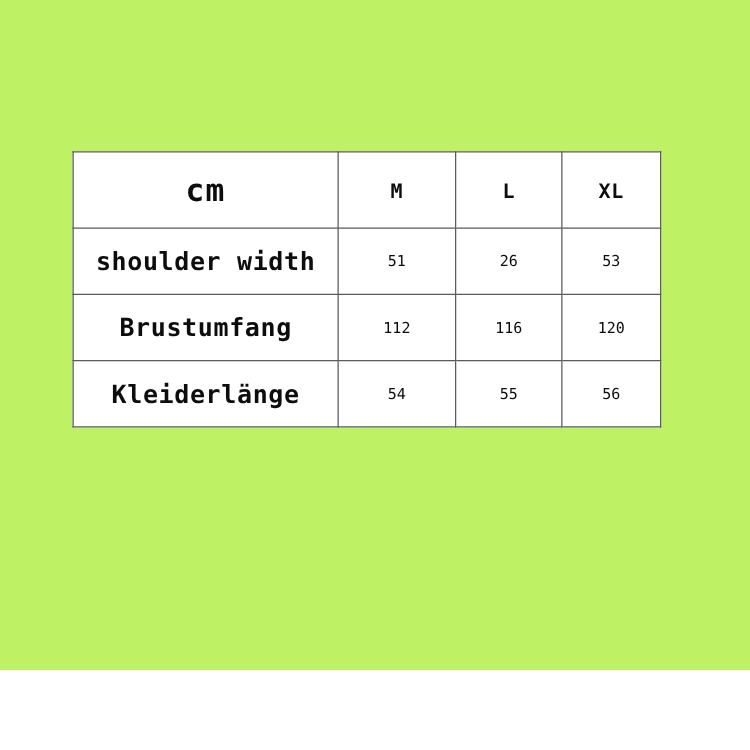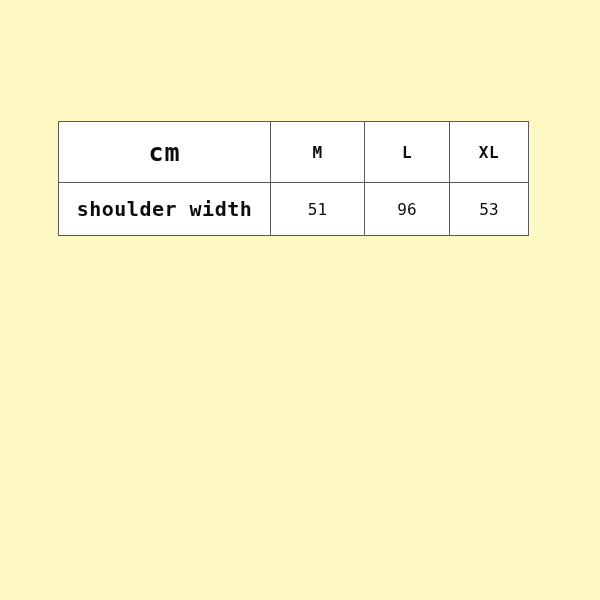--- a/index.html
+++ b/index.html
@@ -9,22 +9,22 @@
   body {
     width: 600px;
     height: 600px;
     background: #ffffff;
     font-family: "DejaVu Sans Mono", monospace;
     overflow: hidden;
   }
   #canvas {
     position: relative;
     width: 600px;
-    height: 600px;
-    background: #fef9c3;
+    height: 536px;
+    background: #bef264;
   }
   .size-table {
     position: absolute;
     left: 58px;
     top: 121px;
     width: 470px;
     border-collapse: collapse;
     table-layout: fixed;
     background: #ffffff;
   }
@@ -54,21 +54,21 @@
     font-weight: bold;
     letter-spacing: 0.5px;
   }
   .row-label {
     font-size: 20px;
     font-weight: bold;
     letter-spacing: 0.5px;
     white-space: nowrap;
   }
   .measure-value {
-    font-size: 16px;
+    font-size: 12px;
     font-weight: normal;
   }
 </style>
 </head>
 <body>
 
 <div id="canvas">
 
   <table class="size-table">
     <colgroup>
@@ -82,23 +82,35 @@
       <tr class="header-row">
         <td class="unit-cell">cm</td>
         <td class="size-head">M</td>
         <td class="size-head">L</td>
         <td class="size-head">XL</td>
       </tr>
 
       <tr class="data-row">
         <td class="row-label">shoulder width</td>
         <td class="measure-value">51</td>
-        <td class="measure-value">96</td>
+        <td class="measure-value">26</td>
         <td class="measure-value">53</td>
       </tr>
 
+      <tr class="data-row">
+        <td class="row-label">Brustumfang</td>
+        <td class="measure-value">112</td>
+        <td class="measure-value">116</td>
+        <td class="measure-value">120</td>
+      </tr>
 
 
+      <tr class="data-row">
+        <td class="row-label">Kleiderlänge</td>
+        <td class="measure-value">54</td>
+        <td class="measure-value">55</td>
+        <td class="measure-value">56</td>
+      </tr>
 
     </tbody>
   </table>
 
 </div>
 
 </body></html>

